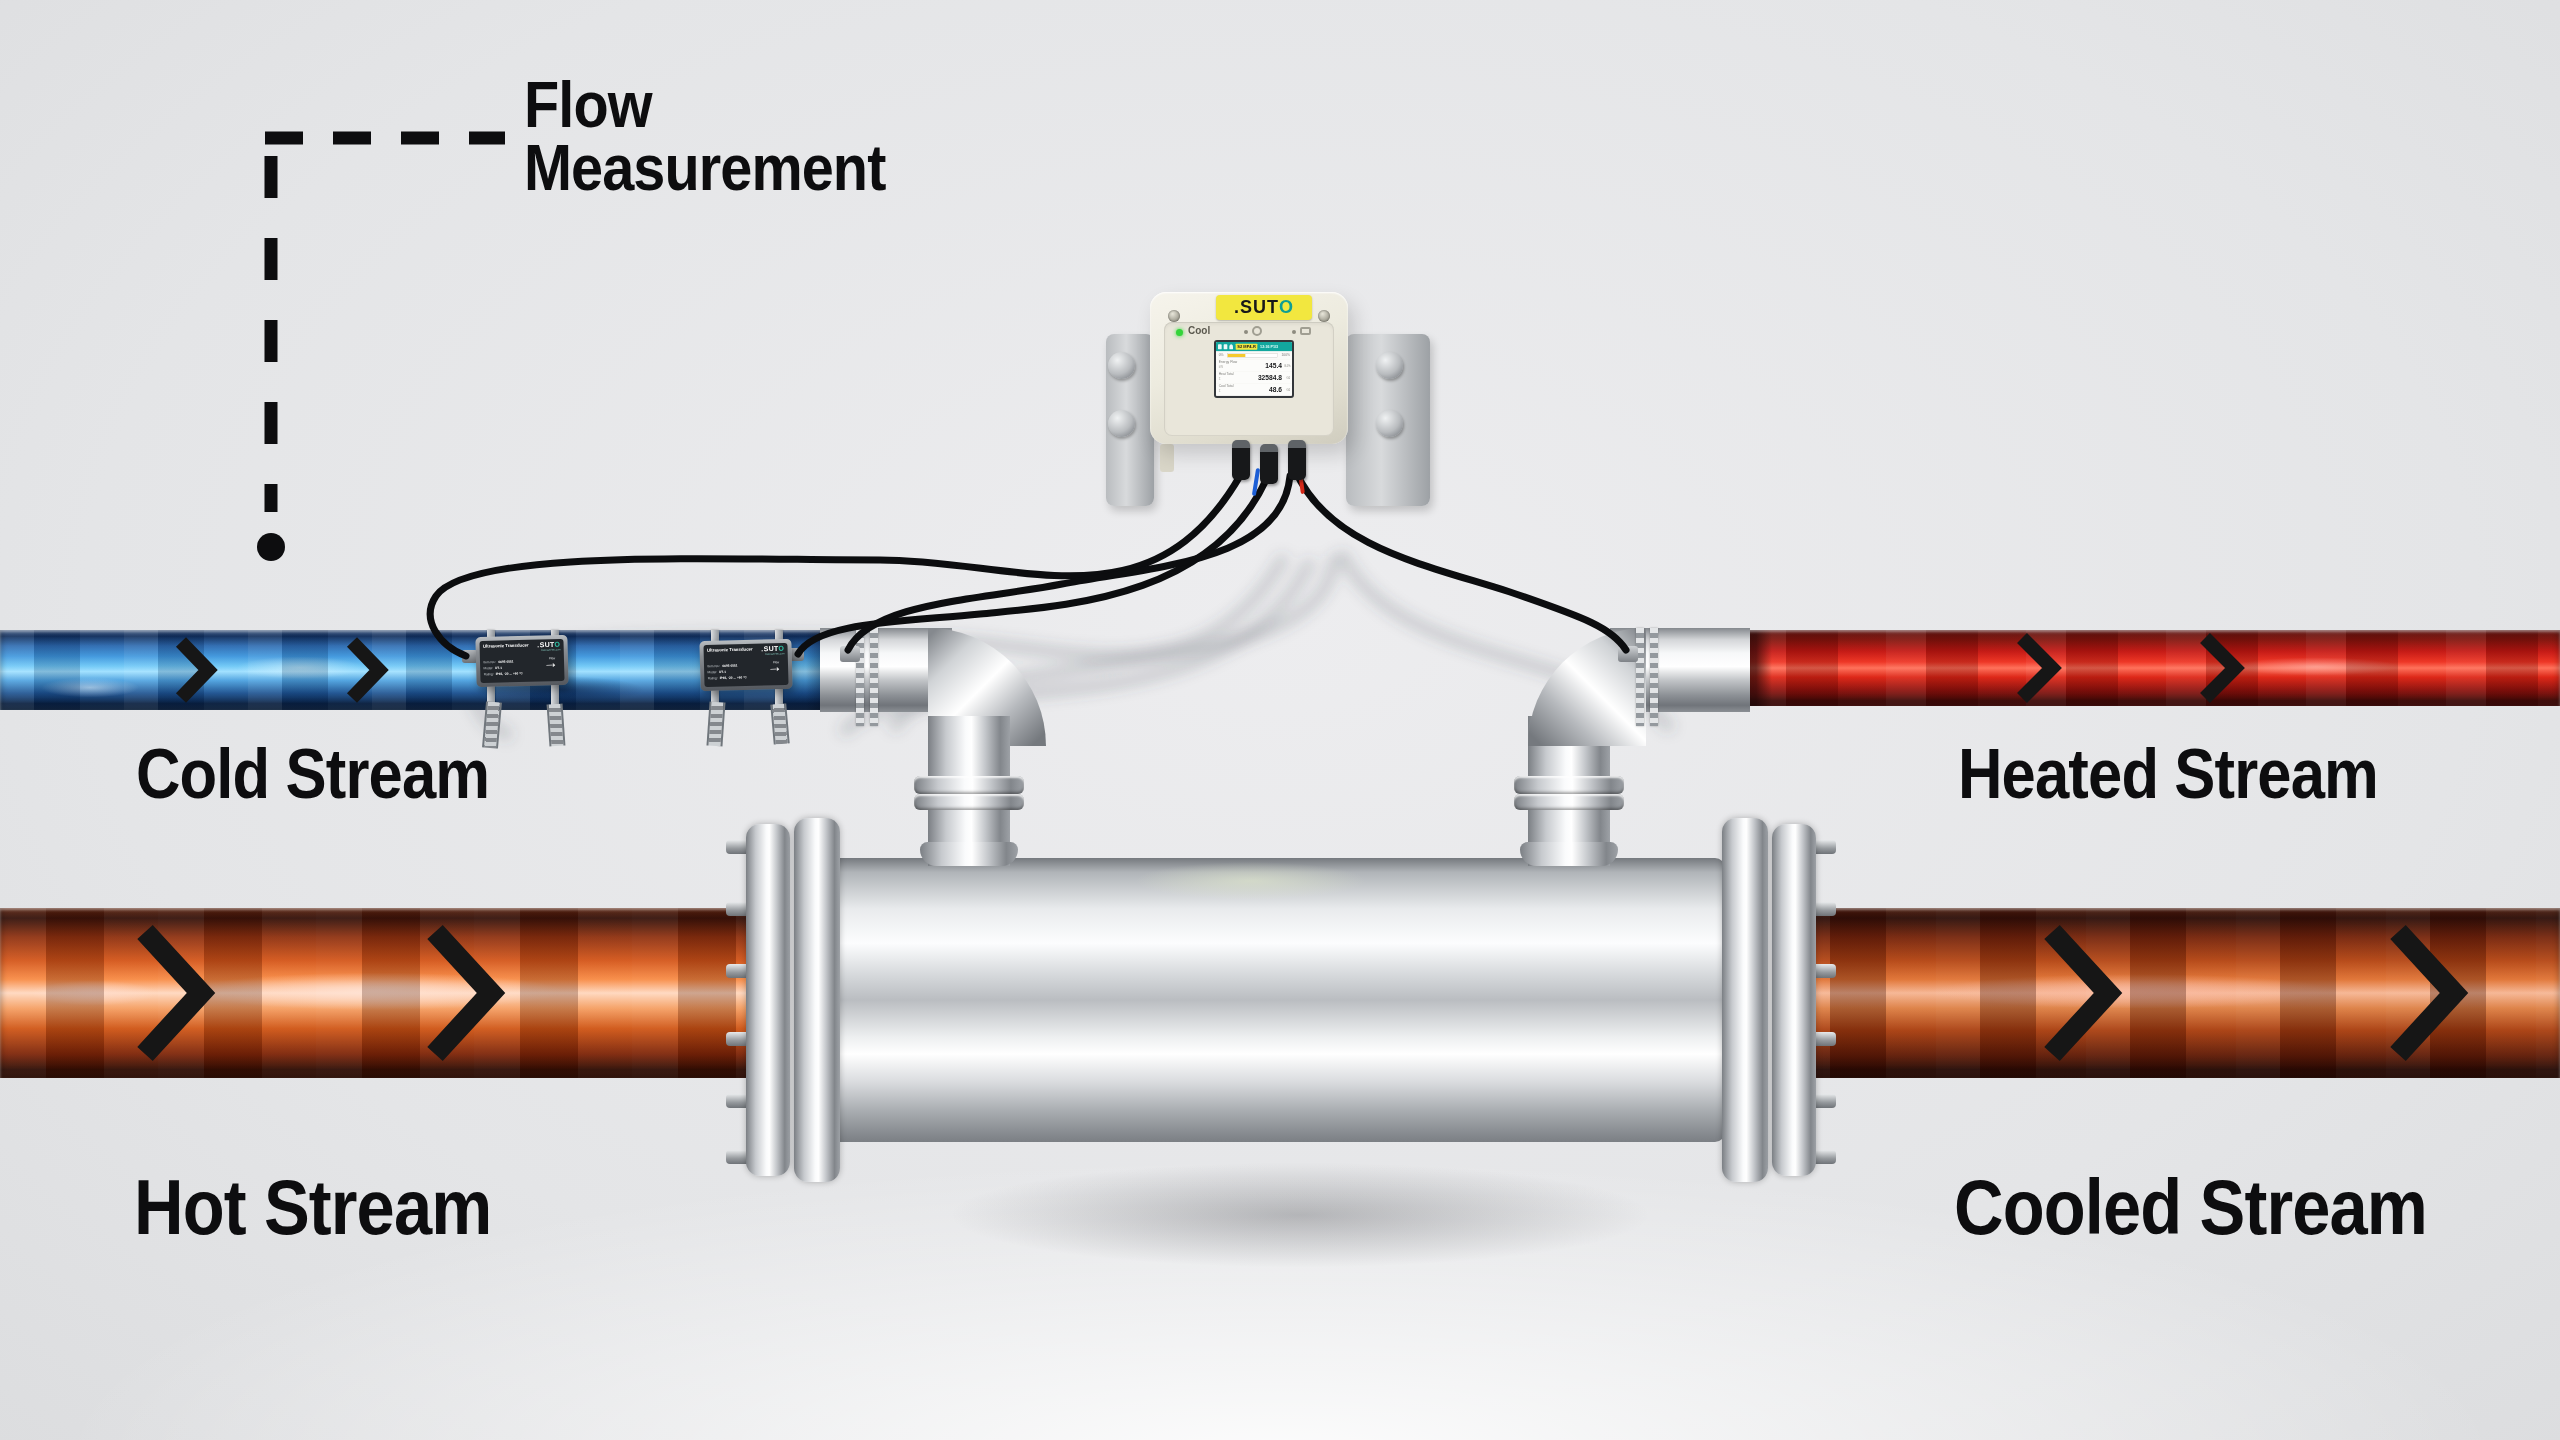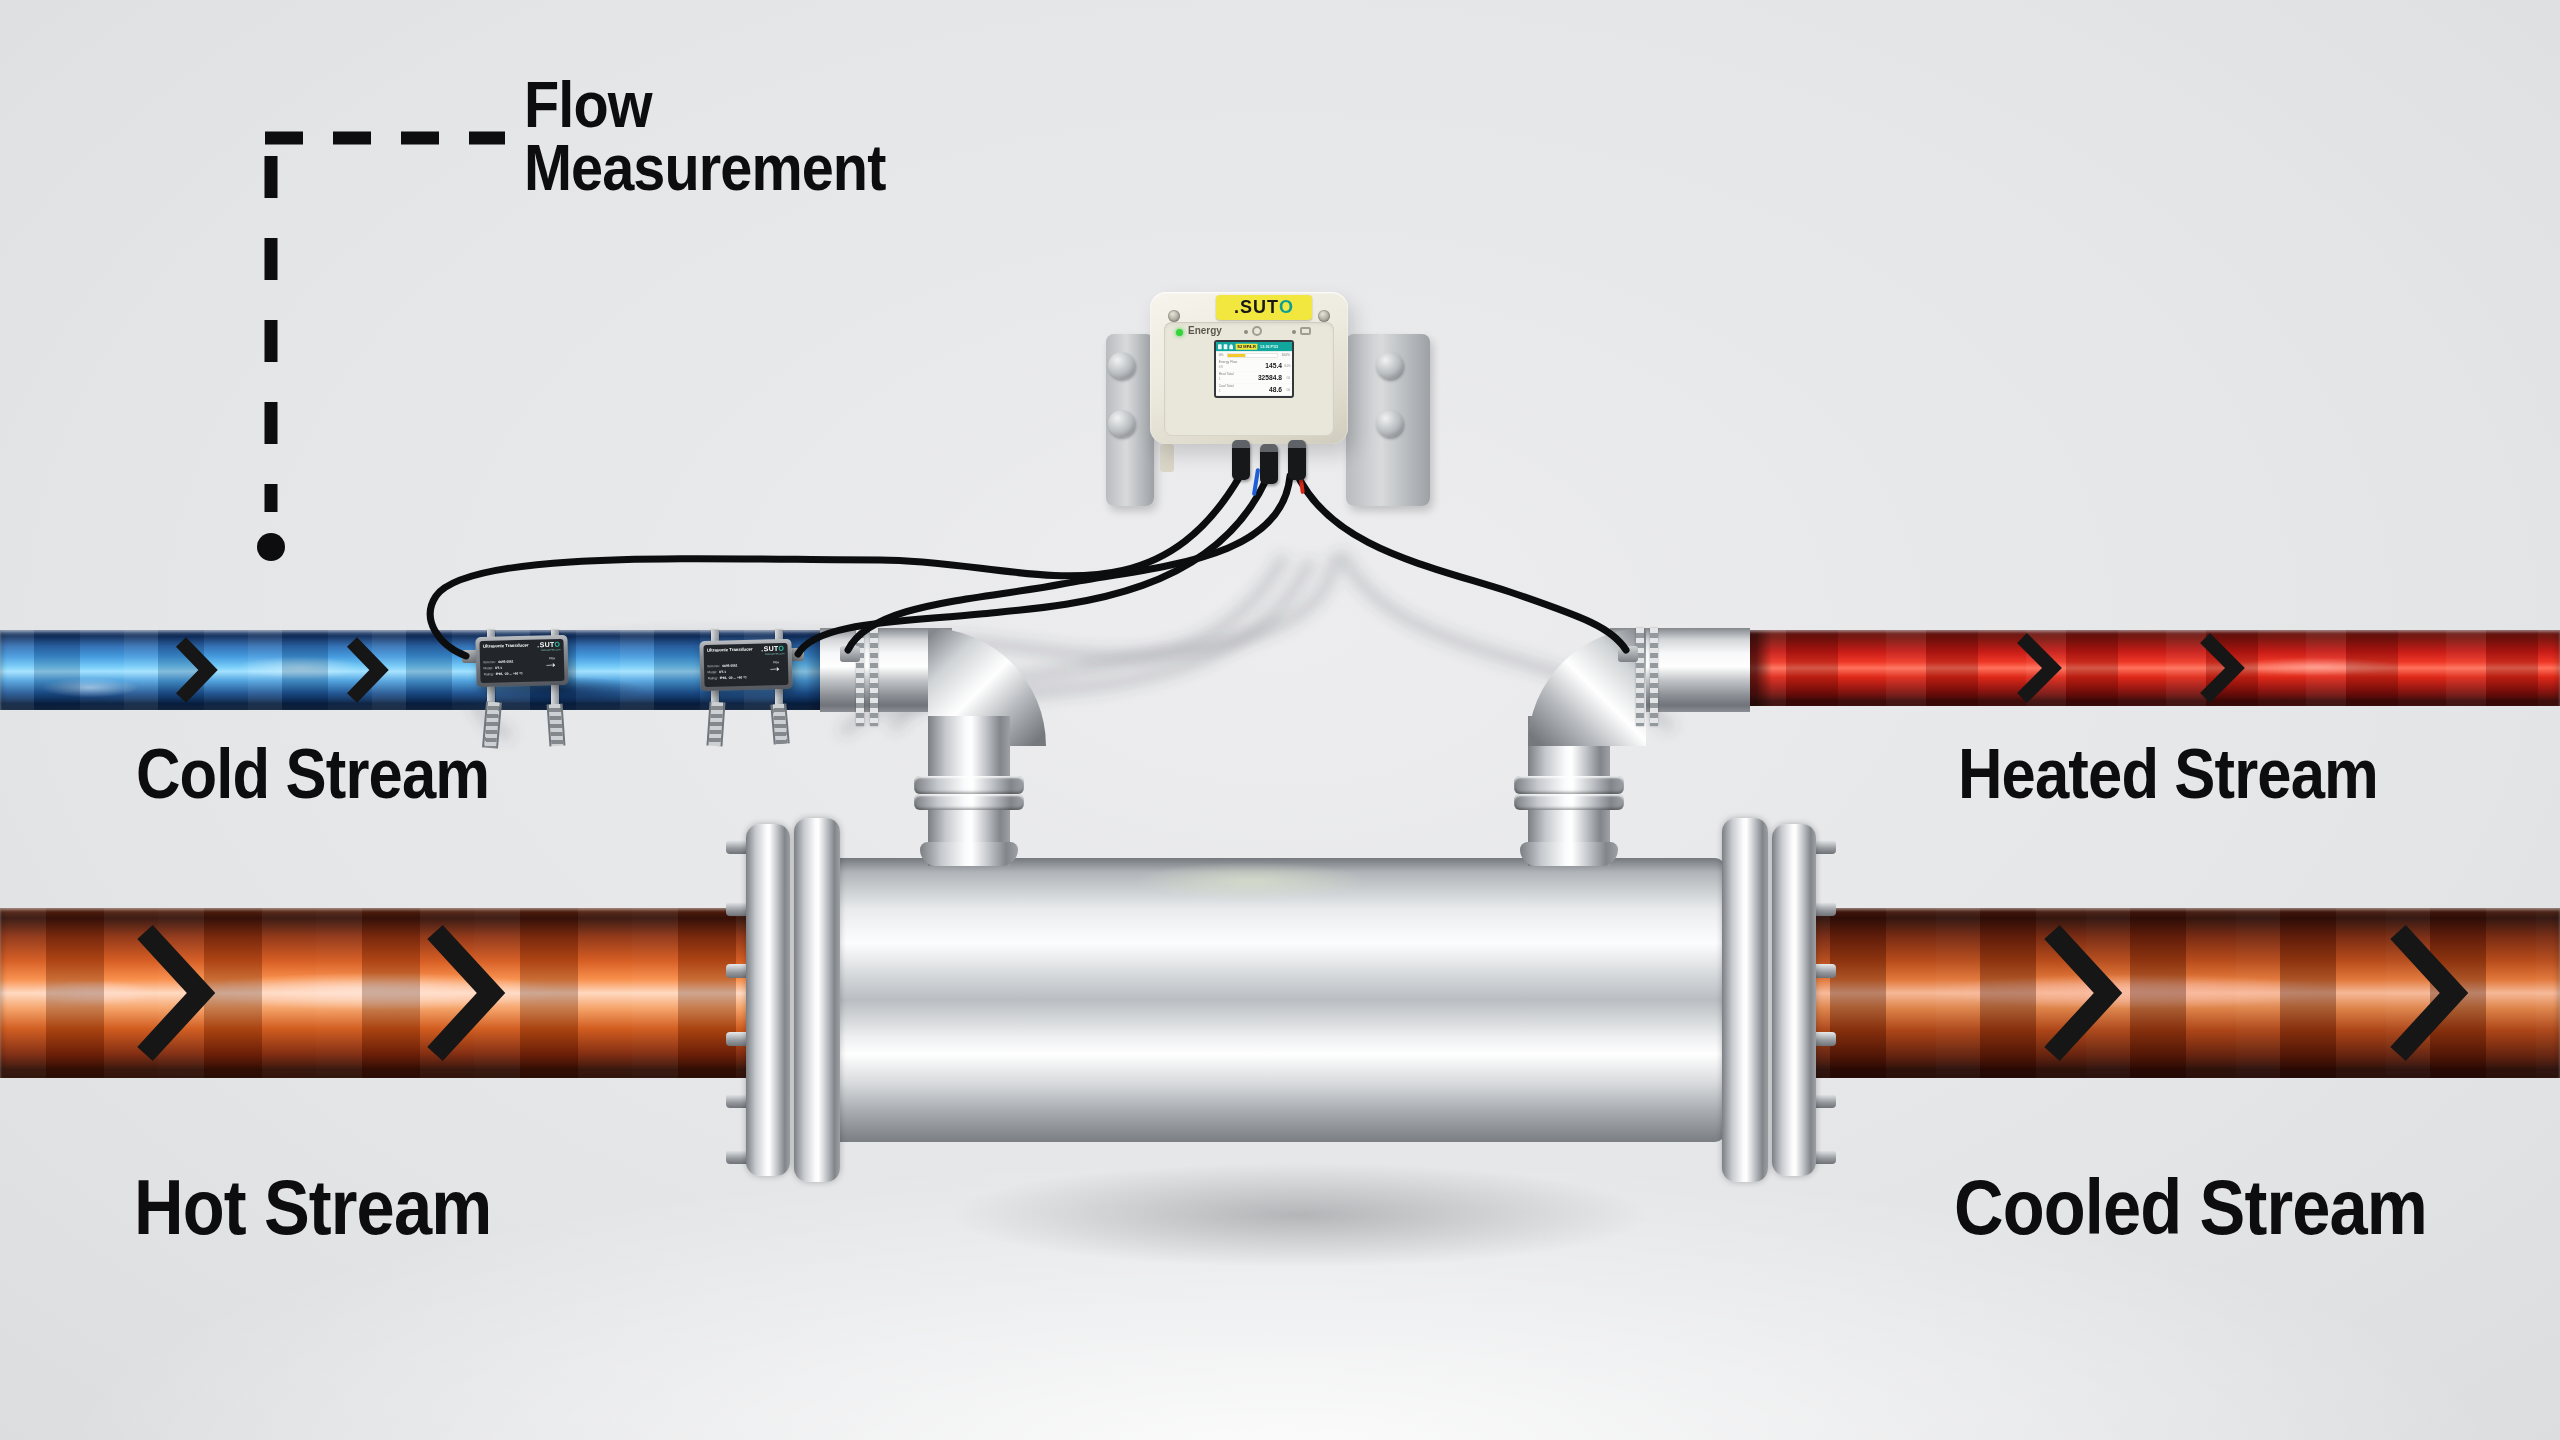--- a/index.html
+++ b/index.html
@@ -284,21 +284,21 @@
   <div class="screw" style="right:18px;top:18px;"></div>
   <div class="screw" style="left:18px;bottom:14px;"></div>
   <div class="screw" style="right:18px;bottom:14px;"></div>
 </div>
 <div class="abs" id="logo-badge">
     <span>.SUT</span>
     <span class="o">O</span>
   </div>
 <div class="abs" id="device-panel"></div>
 <div class="abs" id="led-power"></div>
-<div class="abs" id="power-label">Energy</div>
+<div class="abs" id="power-label">Cool</div>
 <div class="abs mini-dot" style="left:1244px;top:330px;"></div>
 <div class="abs mini-ring" style="left:1252px;top:326px;"></div>
 <div class="abs mini-dot" style="left:1292px;top:330px;"></div>
 <div class="abs mini-box" style="left:1300px;top:327px;"></div>
 
 <div class="abs" id="screen">
   <div id="screen-inner">
     <div id="scr-header">
       <div class="scr-ic"></div>
       <div class="scr-ic"></div>

